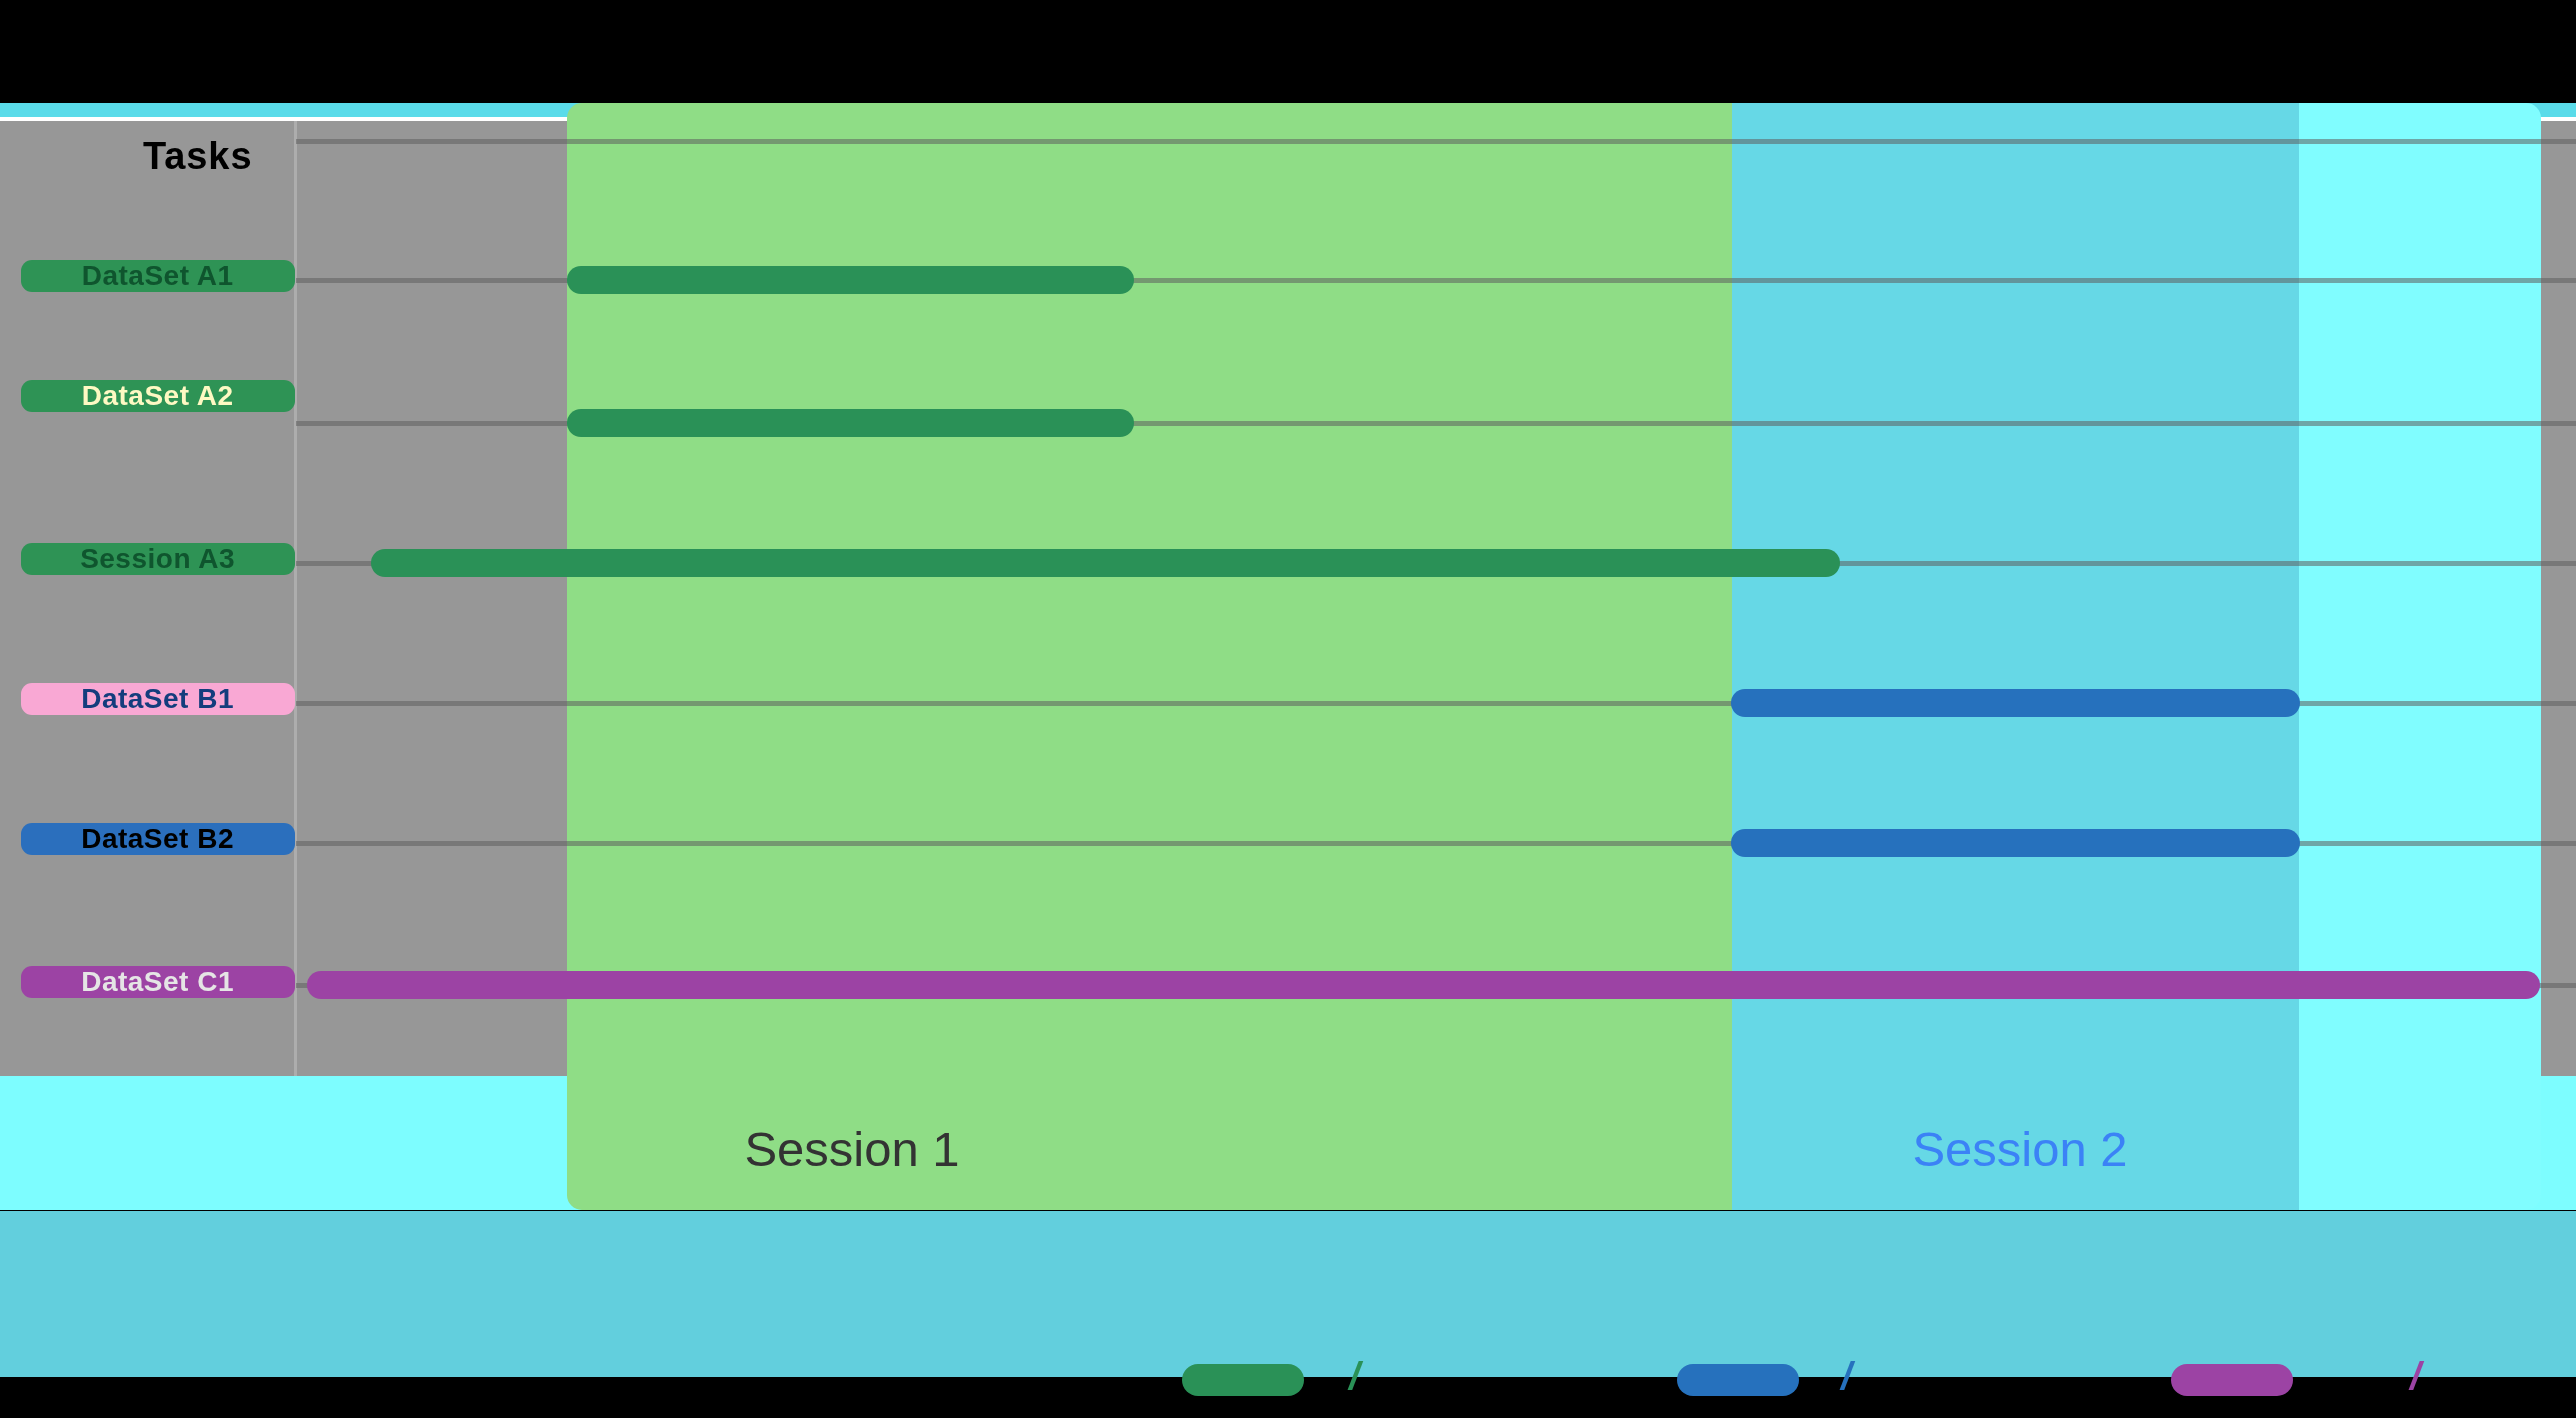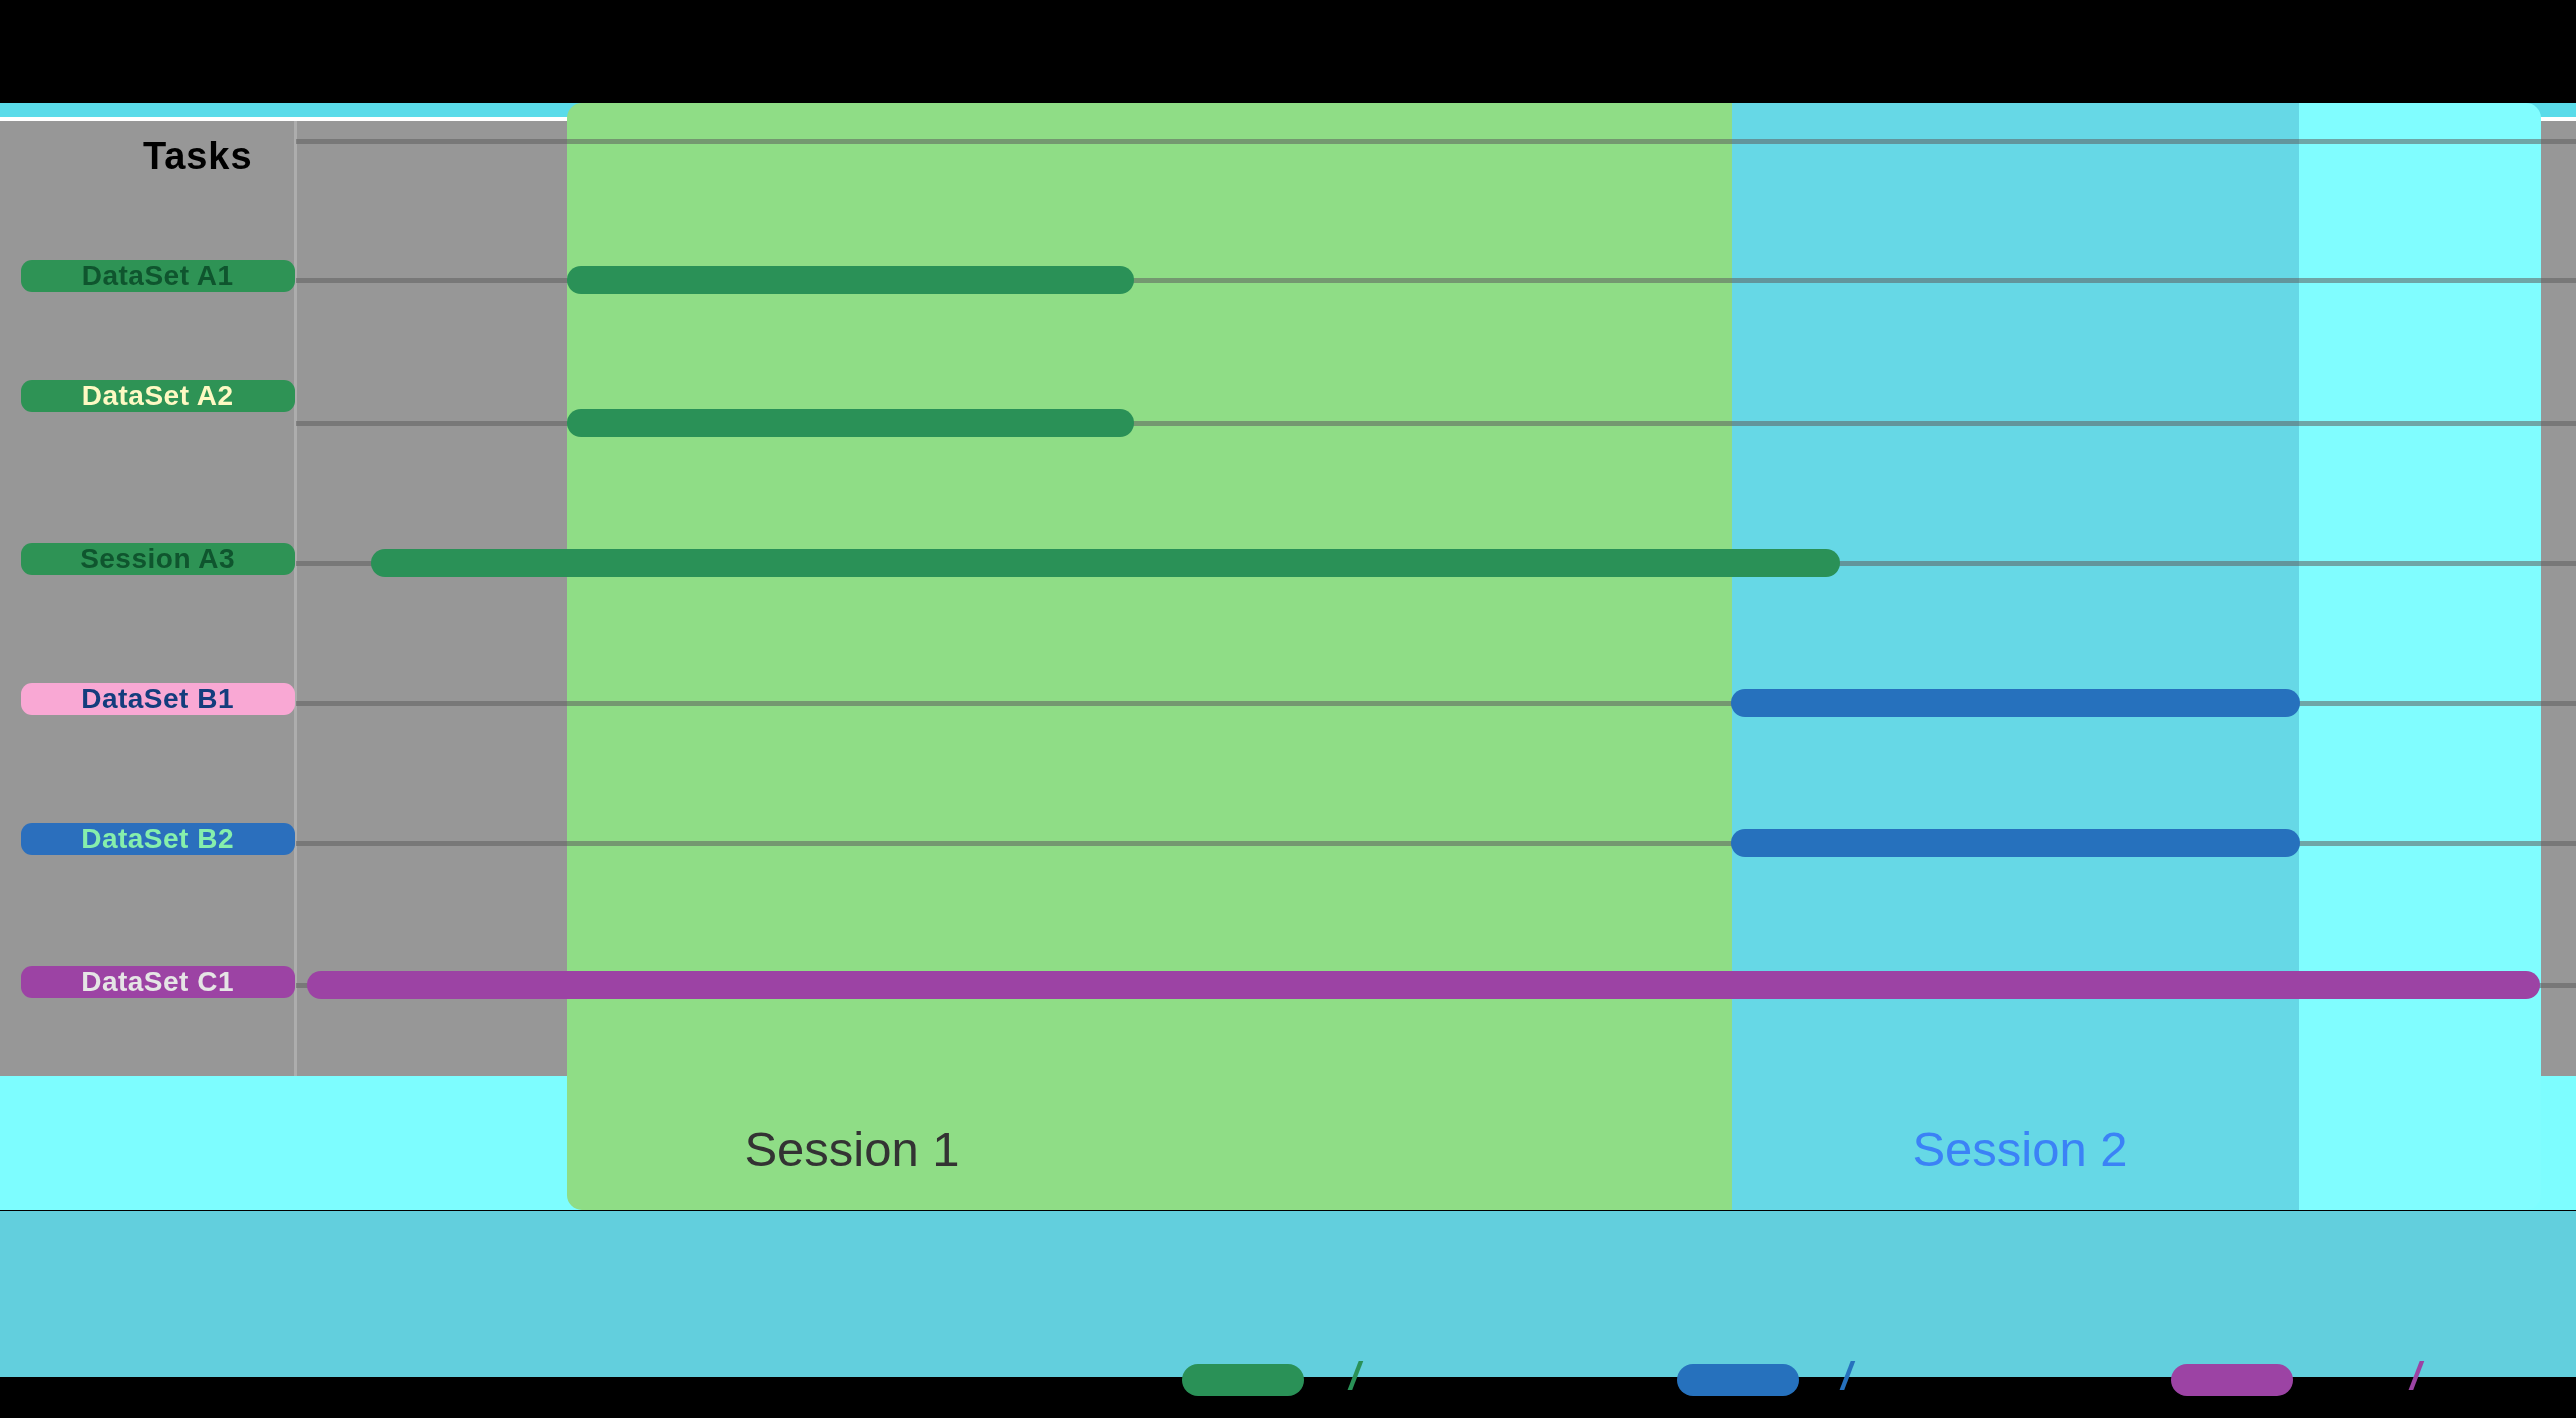--- a/index.html
+++ b/index.html
@@ -51,21 +51,21 @@
       <div class="gridline" style="left: 296px; top: 561px; width: 2280px; background: rgba(95, 95, 95, 0.55);"></div>
       <div class="gridline" style="left: 296px; top: 701px; width: 2280px; background: rgba(95, 95, 95, 0.55);"></div>
       <div class="gridline" style="left: 296px; top: 841px; width: 2280px; background: rgba(95, 95, 95, 0.55);"></div>
       <div class="gridline" style="left: 296px; top: 983px; width: 2280px; background: rgba(95, 95, 95, 0.55);"></div>
     </div>
   <div id="label-layer">
       <div class="row-pill" style="top: 260px; background: rgb(46, 147, 85); color: rgb(15, 85, 46);">DataSet A1</div>
       <div class="row-pill" style="top: 380px; background: rgb(46, 147, 85); color: #fef9c3;">DataSet A2</div>
       <div class="row-pill" style="top: 543px; background: rgb(46, 147, 85); color: rgb(15, 85, 46);">Session A3</div>
       <div class="row-pill" style="top: 683px; background: #f9a8d4; color: rgb(20, 61, 125);">DataSet B1</div>
-      <div class="row-pill" style="top: 823px; background: rgb(43, 111, 189); color: #86efac;">DataSet B2</div>
+      <div class="row-pill" style="top: 823px; background: rgb(43, 111, 189); color: #000000;">DataSet B2</div>
       <div class="row-pill" style="top: 966px; background: rgb(156, 67, 164); color: #e5e5e5;">DataSet C1</div>
     </div>
   <div id="bar-layer">
       <div class="task-bar" style="left: 567px; top: 266px; width: 567px; background: rgb(42, 145, 87);"></div>
       <div class="task-bar" style="left: 567px; top: 409px; width: 567px; background: rgb(42, 145, 87);"></div>
       <div class="task-bar" style="left: 371px; top: 549px; width: 1469px; background: rgb(42, 145, 87);"></div>
       <div class="task-bar" style="left: 1731px; top: 689px; width: 569px; background: rgb(38, 113, 189);"></div>
       <div class="task-bar" style="left: 1731px; top: 829px; width: 569px; background: rgb(38, 113, 189);"></div>
       <div class="task-bar" style="left: 307px; top: 971px; width: 2233px; background: rgb(156, 67, 164);"></div>
     </div>

